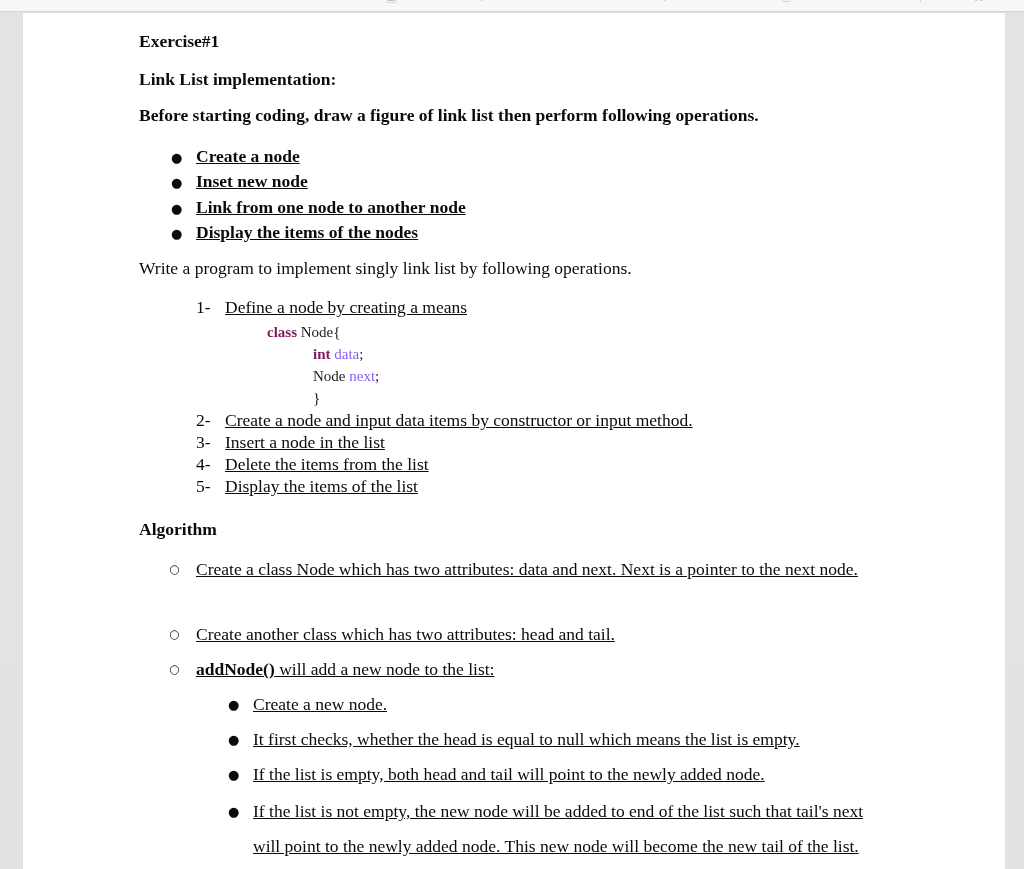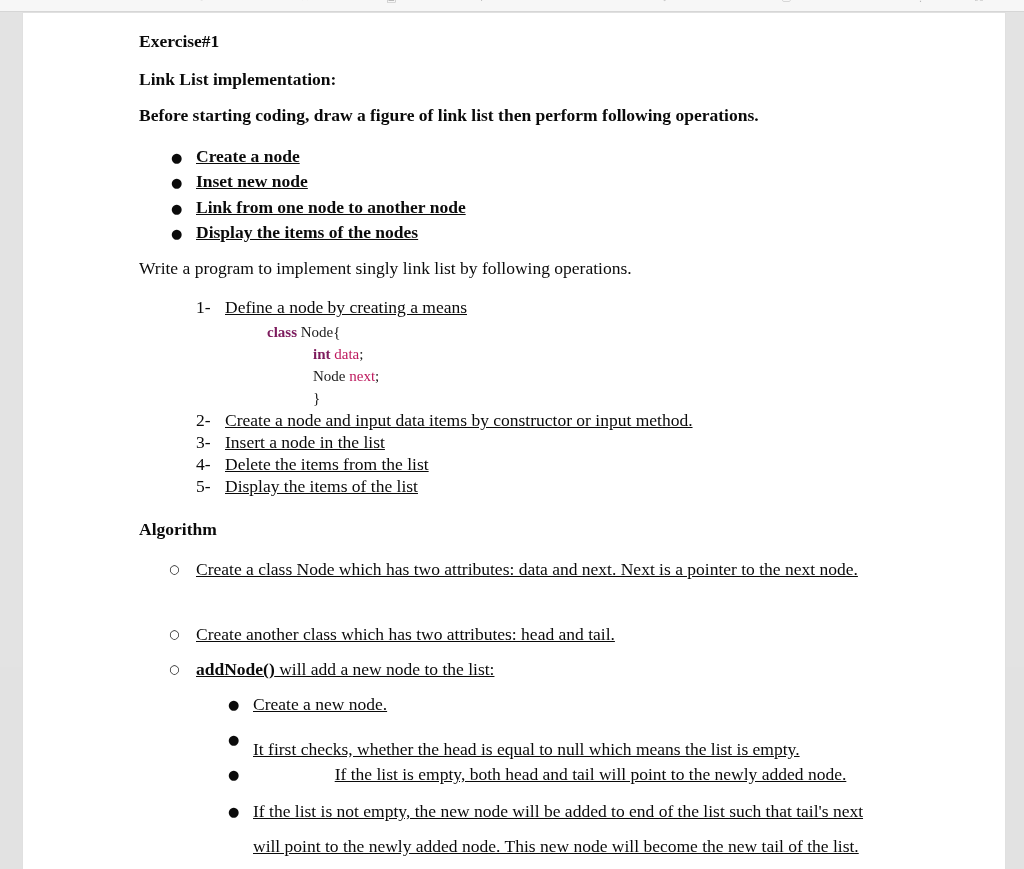--- a/index.html
+++ b/index.html
@@ -93,21 +93,21 @@
     color: #0b0b0b;
     font-family: "DejaVu Sans", sans-serif;
   }
   .mk-disc { font-size: 13px; line-height: 1; }
   .mk-circ { font-size: 12px; line-height: 1; }
   .mk-num  { font-family: "Liberation Serif", serif; font-size: 17.5px; }
   .txt { flex: 1 1 auto; text-decoration: underline; }
 
   
   .kw   { font-weight: bold; color: #7d1b5d; }
-  .idt  { color: #be185d; }
+  .idt  { color: #8b5cf6; }
   .plain{ color: #1a1a1a; }
 
   .code {
     position: absolute;
     font-size: 15px;
     line-height: 22px;
     white-space: pre;
     color: #1a1a1a;
   }
 </style>
@@ -203,25 +203,25 @@
         <span class="mk mk-circ" style="width:27px; padding-top:9px;">○</span>
         <span class="txt" style="line-height:30px;"><span class="bold">addNode()</span><span> will add a new node to the list:</span></span>
       </div>
 
       <div class="row" style="left:205px; top:676px; width:700px; line-height:30px;">
         <span class="mk mk-disc" style="width:25px; padding-top:9px;">●</span>
         <span class="txt" style="line-height:30px;">Create a new node.</span>
       </div>
       <div class="row" style="left:205px; top:711px; width:700px; line-height:30px;">
         <span class="mk mk-disc" style="width:25px; padding-top:9px;">●</span>
-        <span class="txt" style="line-height:30px;margin-top:10px;">It first checks, whether the head is equal to null which means the list is empty.</span>
+        <span class="txt" style="line-height:30px;">It first checks, whether the head is equal to null which means the list is empty.</span>
       </div>
       <div class="row" style="left:205px; top:746px; width:700px; line-height:30px;">
         <span class="mk mk-disc" style="width:25px; padding-top:9px;">●</span>
-        <span class="txt" style="line-height:30px;text-align:center;">If the list is empty, both head and tail will point to the newly added node.</span>
+        <span class="txt" style="line-height:30px;">If the list is empty, both head and tail will point to the newly added node.</span>
       </div>
       <div class="row" style="left:205px; top:781px; width:665px; line-height:35px;">
         <span class="mk mk-disc" style="width:25px; padding-top:11px;">●</span>
         <span class="txt" style="line-height:35px;">If the list is not empty, the new node will be added to end of the list such that tail's next will point to the newly added node. This new node will become the new tail of the list.</span>
       </div>
 
     </div>
   </div>
 </div>
 

